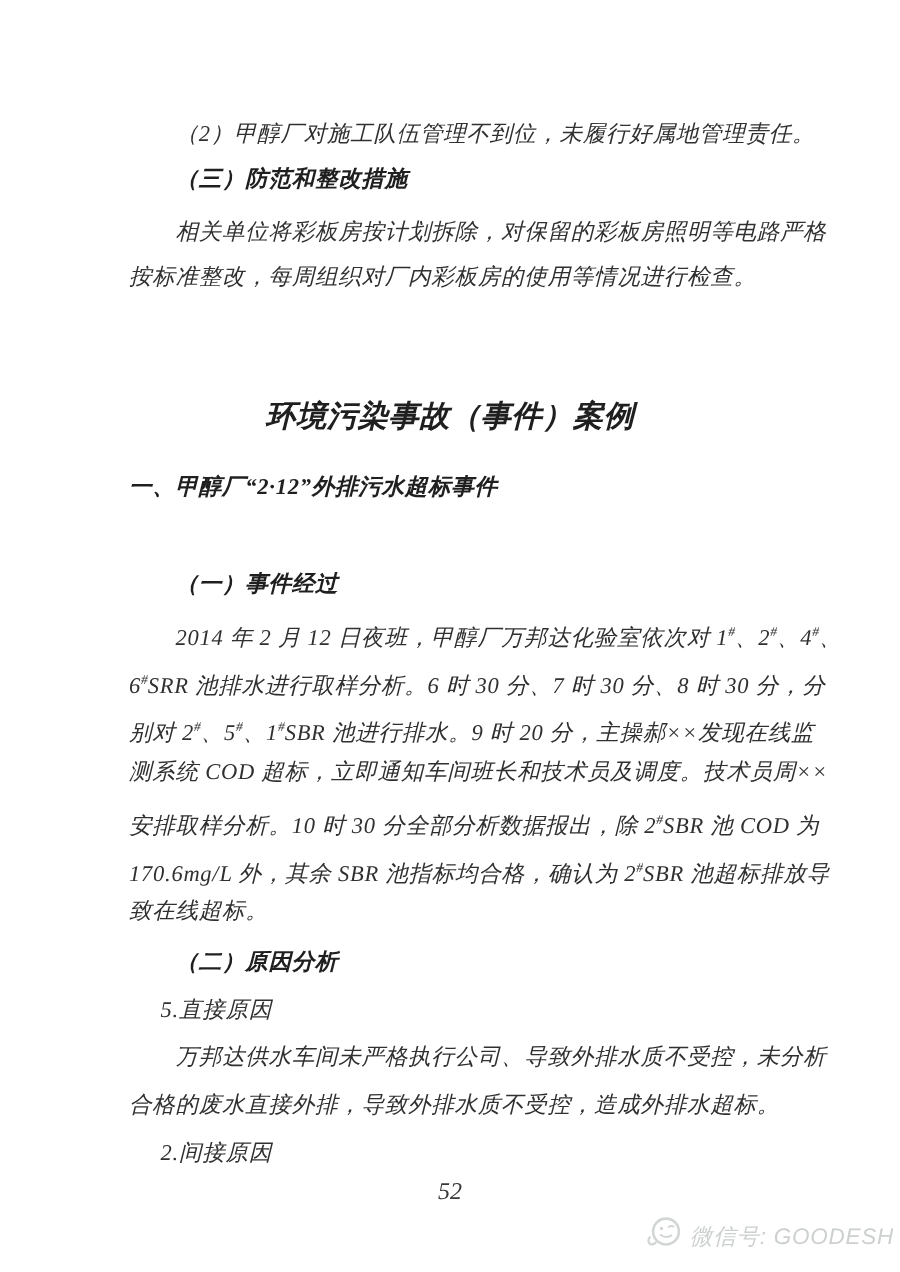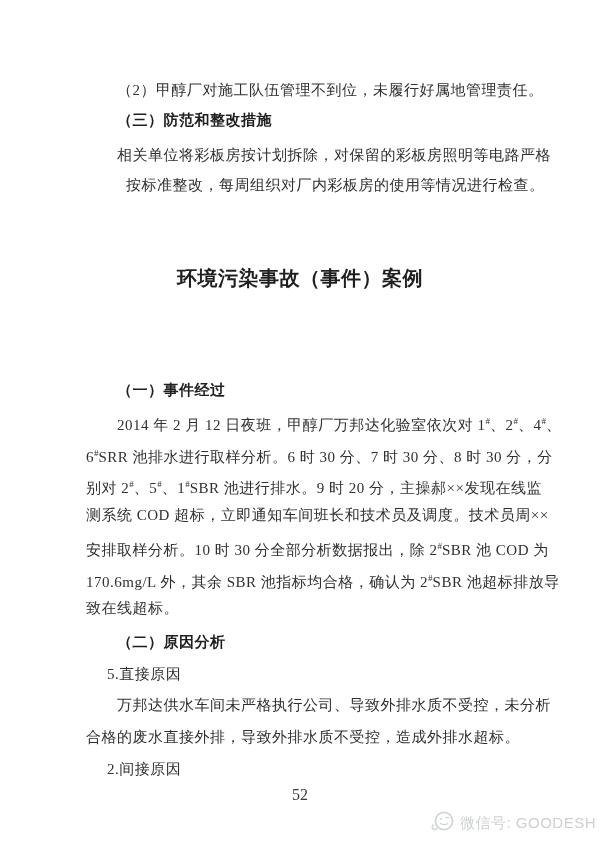--- a/index.html
+++ b/index.html
@@ -4,20 +4,21 @@
 <style>
   html, body { margin: 0; padding: 0; background: #ffffff; }
   .page {
     position: relative;
     width: 600px;
     height: 848px;
     background: #ffffff;
     font-family: "Liberation Serif", "DejaVu Serif", serif;
     color: #303030;
     overflow: hidden;
+    font-style: italic;
   }
   .line {
     position: absolute;
     left: 86px;
     right: 85px;
     font-size: 15px;
     line-height: 20px;
     letter-spacing: 0.5px;
     white-space: nowrap;
   }
@@ -65,24 +66,25 @@
 </head>
 <body>
 
 <div class="page">
 
   <div class="line indent" style="top:80px;">（2）甲醇厂对施工队伍管理不到位，未履行好属地管理责任。</div>
 
   <div class="line indent justify" style="top:145px;">相关单位将彩板房按计划拆除，对保留的彩板房照明等电路严格</div>
 
   <div class="line indent bold" style="top:110px;">（三）防范和整改措施</div>
-  <div class="line" style="top:175px;margin-left:40px;">按标准整改，每周组织对厂内彩板房的使用等情况进行检查。</div>
+  <div class="line" style="top:175px;">按标准整改，每周组织对厂内彩板房的使用等情况进行检查。</div>
 
   <div class="line center bold title" style="top:268px;">环境污染事故（事件）案例</div>
 
+  <div class="line bold" style="top:315px;">一、甲醇厂“2·12”外排污水超标事件</div>
 
   <div class="line indent bold" style="top:380px;">（一）事件经过</div>
 
   <div class="line indent justify" style="top:411px;">2014 年 2 月 12 日夜班，甲醇厂万邦达化验室依次对 1<sup>#</sup>、2<sup>#</sup>、4<sup>#</sup>、</div>
   <div class="line justify" style="top:443px;">6<sup>#</sup>SRR 池排水进行取样分析。6 时 30 分、7 时 30 分、8 时 30 分，分</div>
   <div class="line justify" style="top:474px;">别对 2<sup>#</sup>、5<sup>#</sup>、1<sup>#</sup>SBR 池进行排水。9 时 20 分，主操郝××发现在线监</div>
   <div class="line justify" style="top:505px;">测系统 COD 超标，立即通知车间班长和技术员及调度。技术员周××</div>
   <div class="line justify" style="top:536px;">安排取样分析。10 时 30 分全部分析数据报出，除 2<sup>#</sup>SBR 池 COD 为</div>
   <div class="line justify" style="top:568px;">170.6mg/L 外，其余 SBR 池指标均合格，确认为 2<sup>#</sup>SBR 池超标排放导</div>
   <div class="line" style="top:598px;">致在线超标。</div>

